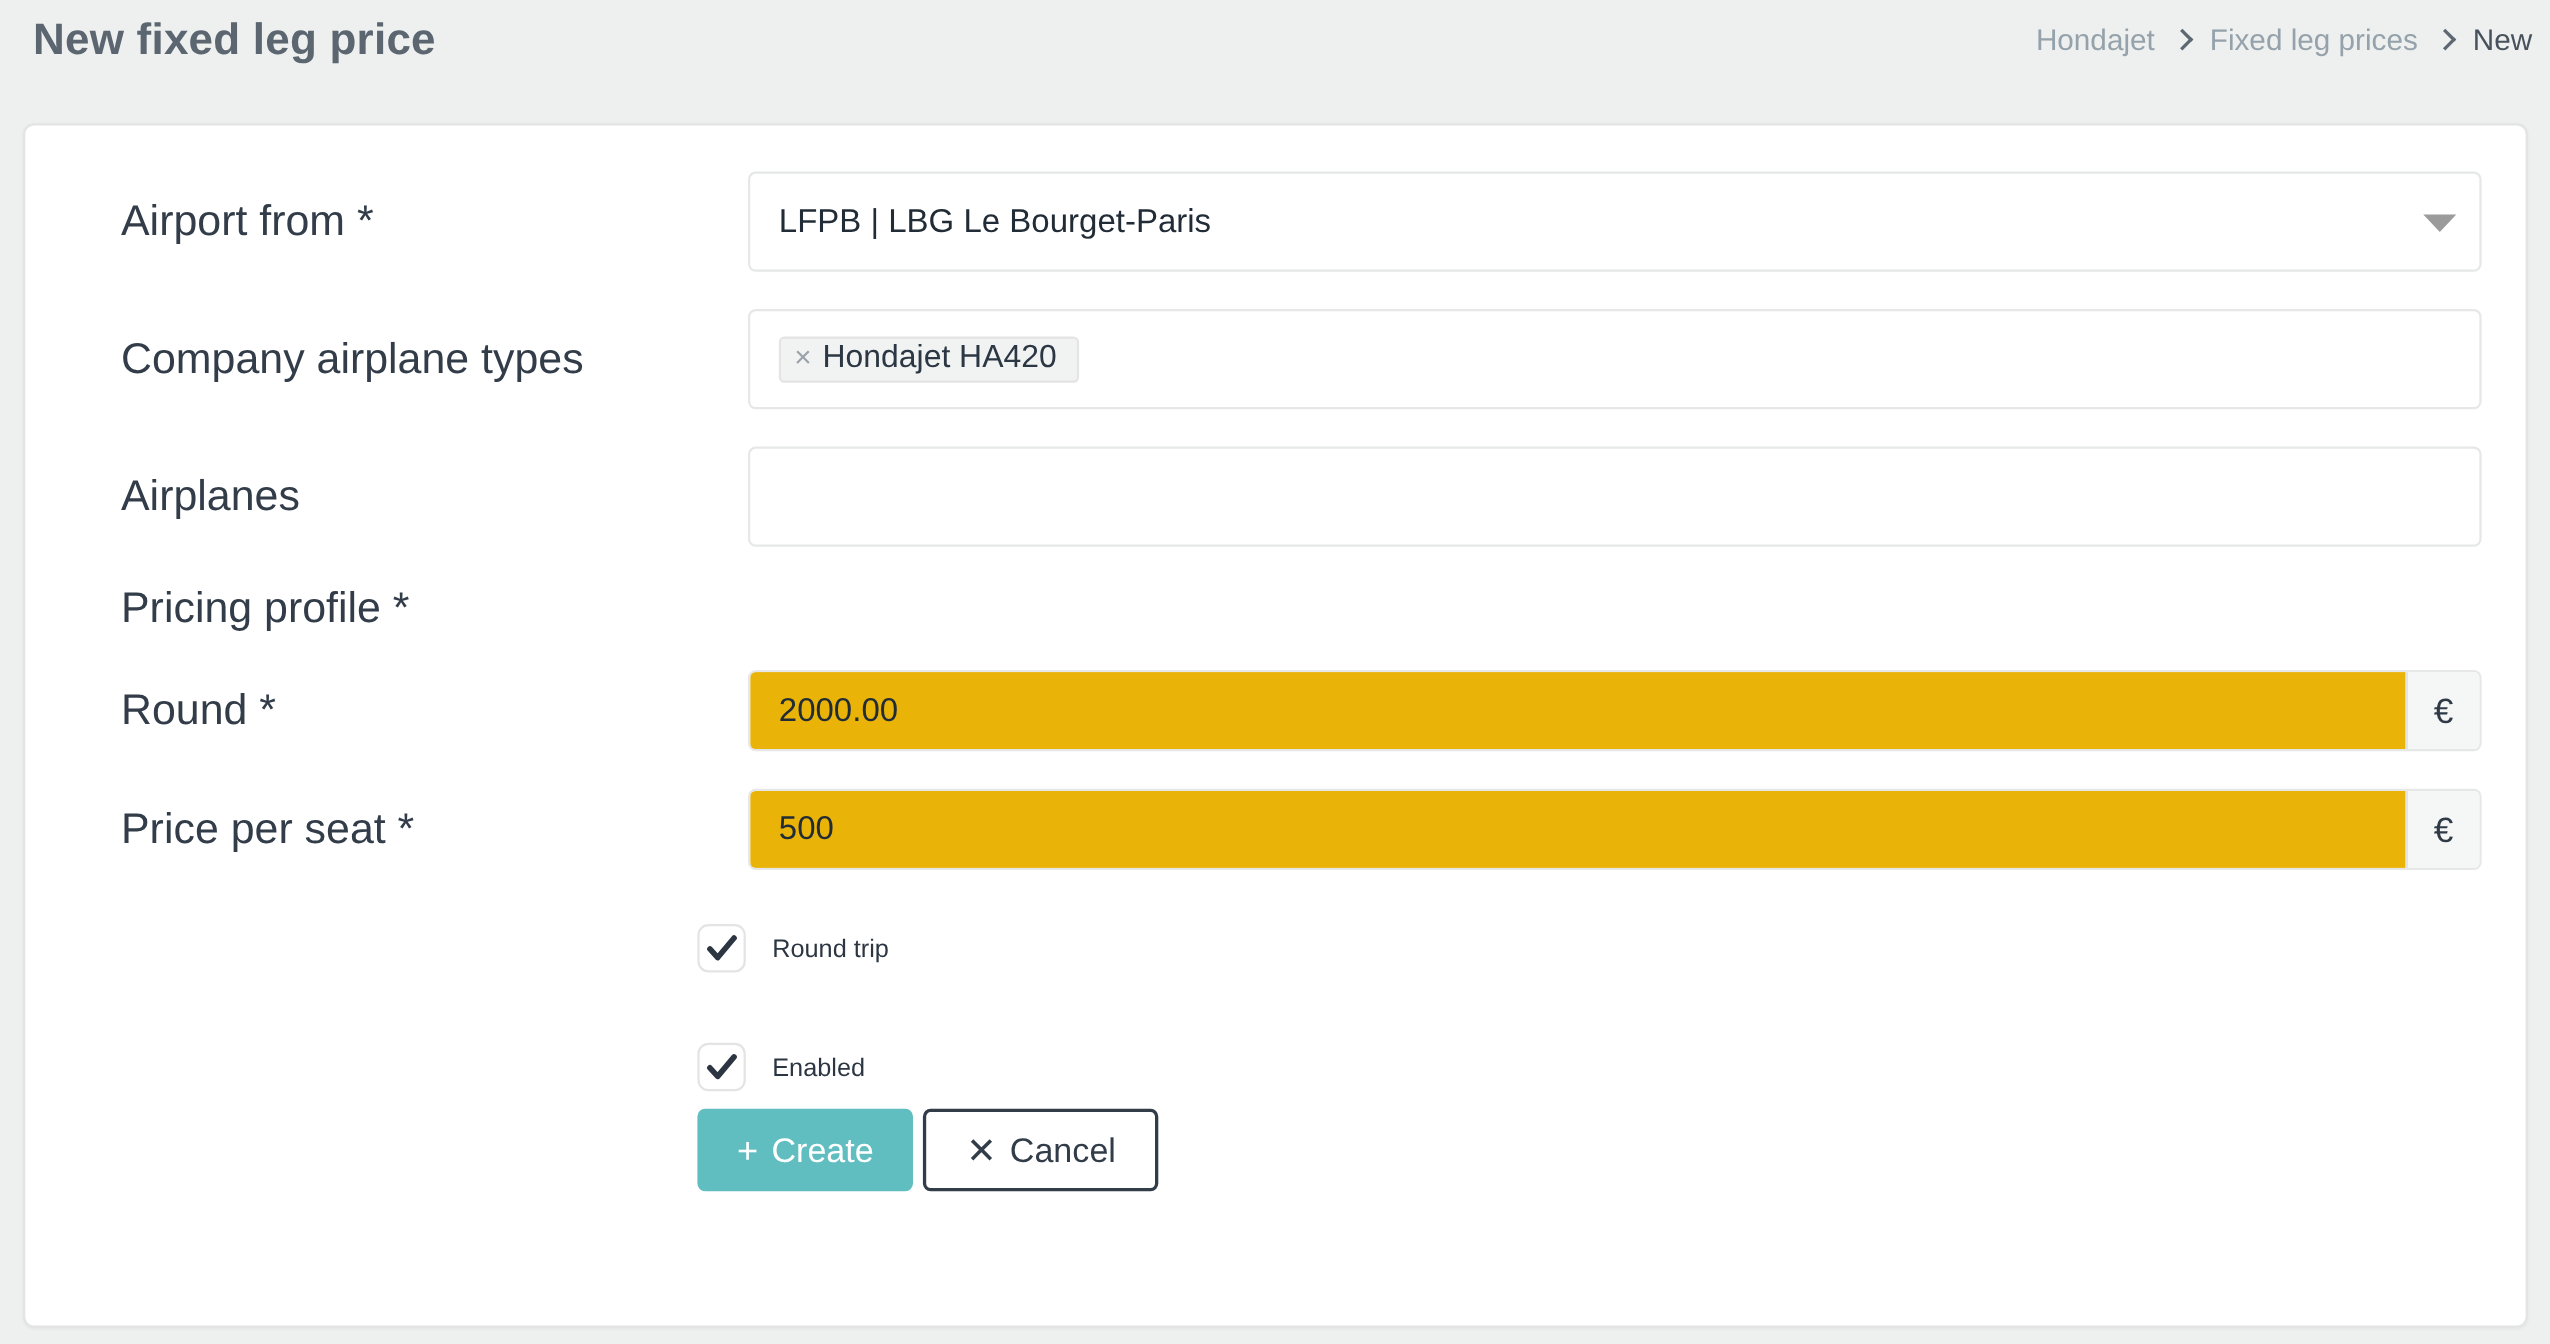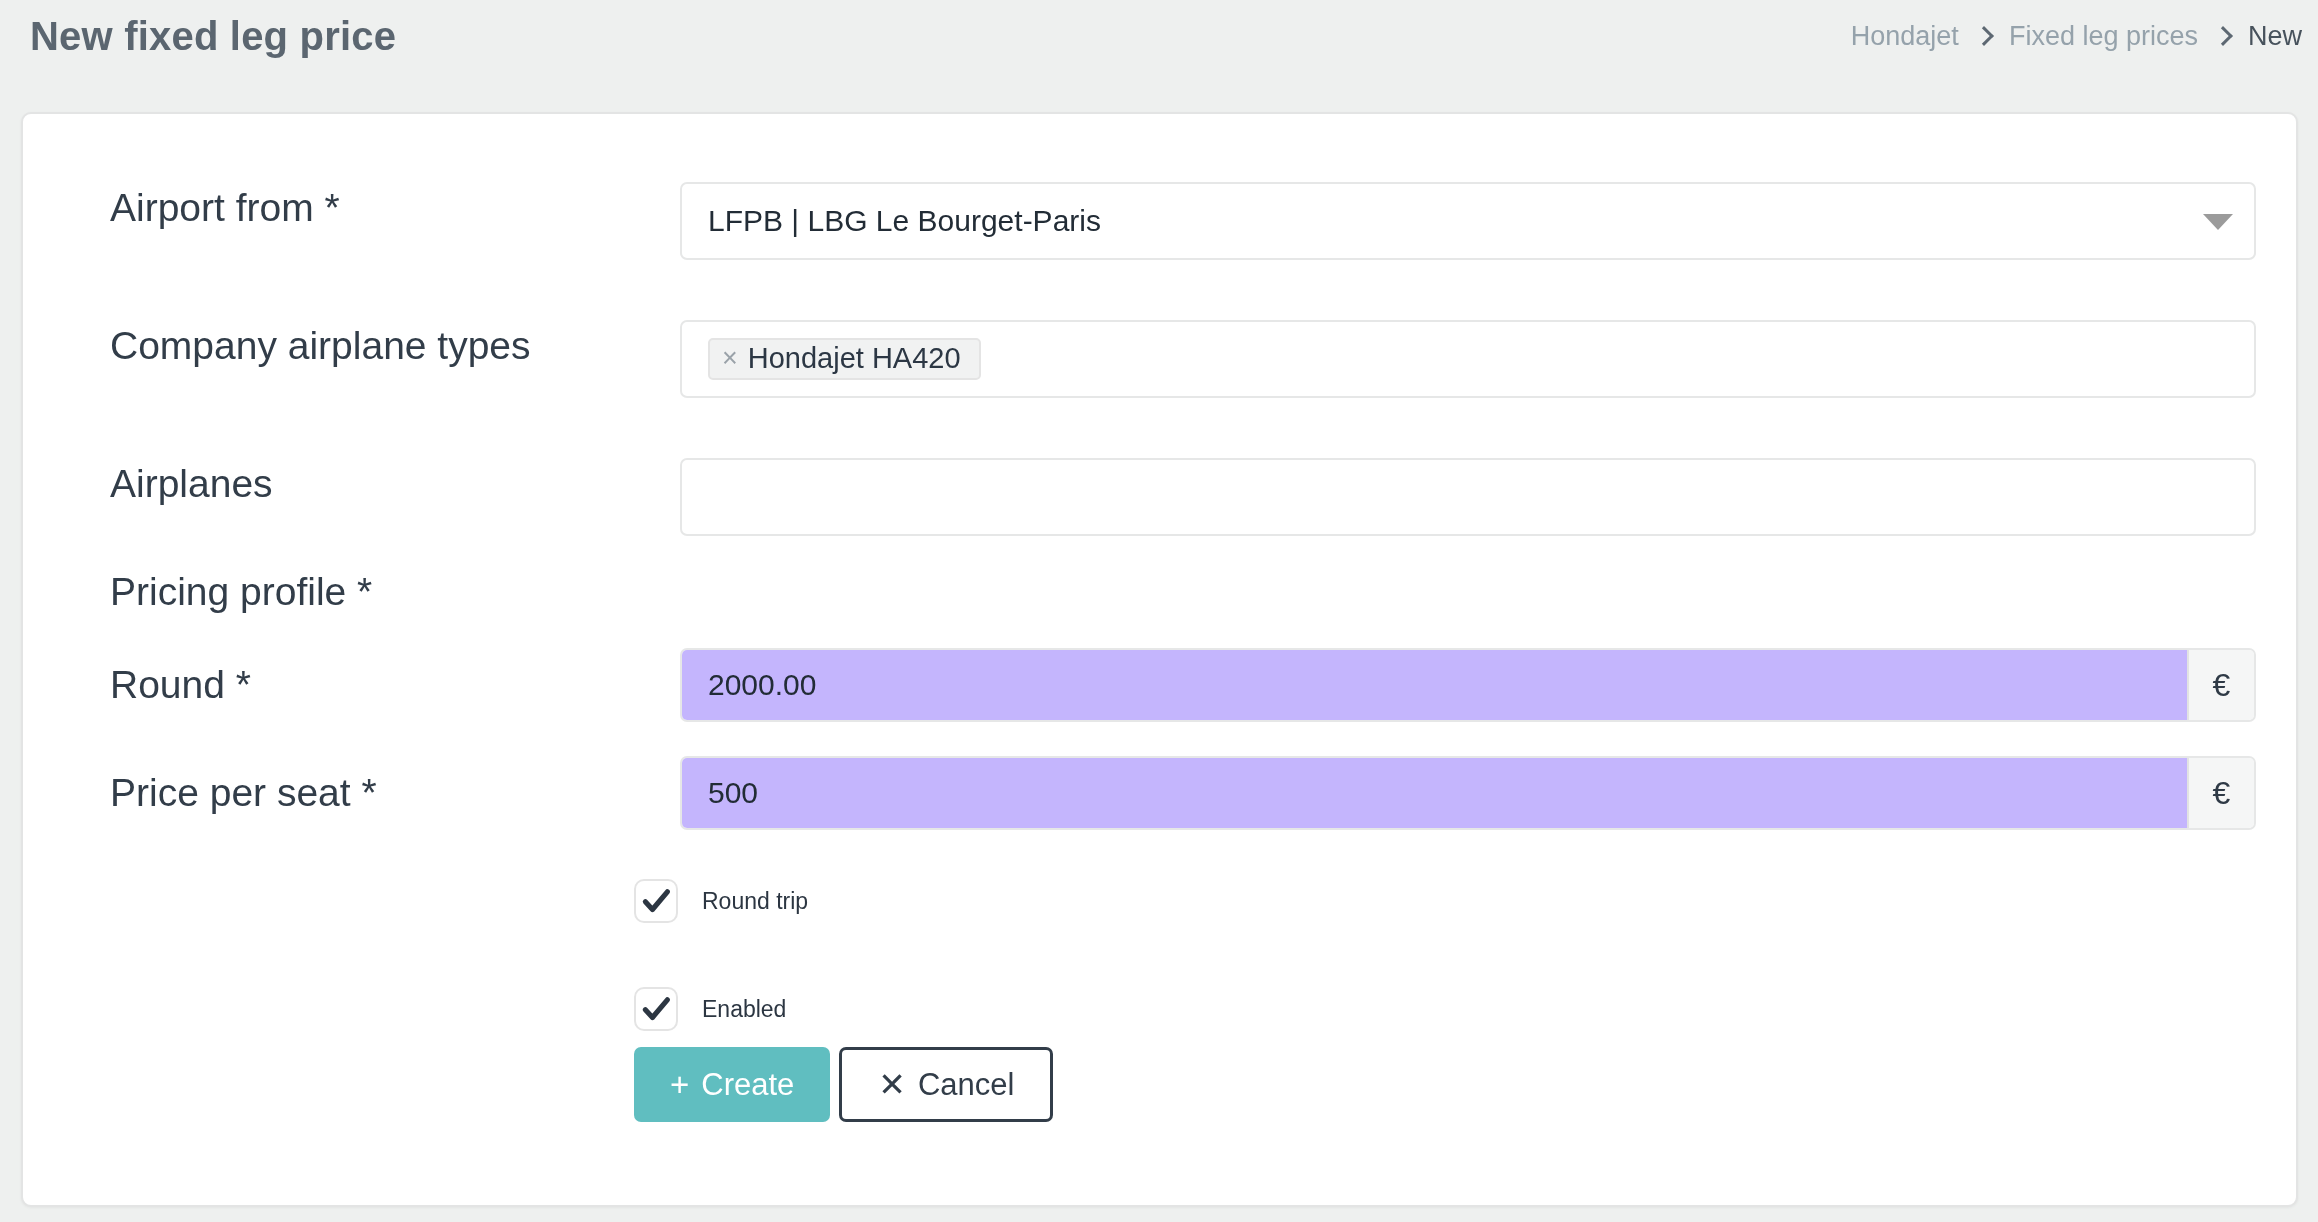--- a/index.html
+++ b/index.html
@@ -65,31 +65,30 @@
     flex: 0 0 570px;
     font-size: 39px;
     color: #323d49;
     padding-left: 0;
     margin-left: 46px;
   }
   .field-col { flex: 1; min-width: 0; }
 
   .field {
     position: relative;
-    height: 78px;
+    height: 91px;
     background: #ffffff;
     border: 2px solid #e6e7e7;
     border-radius: 7px;
     display: flex;
     align-items: center;
     padding: 0 60px 0 26px;
     font-size: 30px;
     color: #222c36;
     cursor: pointer;
-    margin-top: 26px;
   }
   .field.no-caret { padding-right: 26px; }
   .caret {
     position: absolute;
     right: 21px;
     top: 50%;
     margin-top: -7px;
     width: 0; height: 0;
     border-left: 15px solid transparent;
     border-right: 15px solid transparent;
@@ -127,21 +126,21 @@
     background: #ffffff;
   }
   .input-part {
     flex: 1;
     border: none;
     outline: none;
     font-family: "Liberation Sans", sans-serif;
     font-size: 30px;
     color: #222c36;
     padding: 0 26px;
-    background: #c4b5fd;
+    background: #eab308;
   }
   .addon {
     flex: 0 0 67px;
     background: #f5f6f6;
     border-left: 2px solid #e2e3e3;
     display: flex;
     align-items: center;
     justify-content: center;
     font-size: 32px;
     color: #2f3a46;

